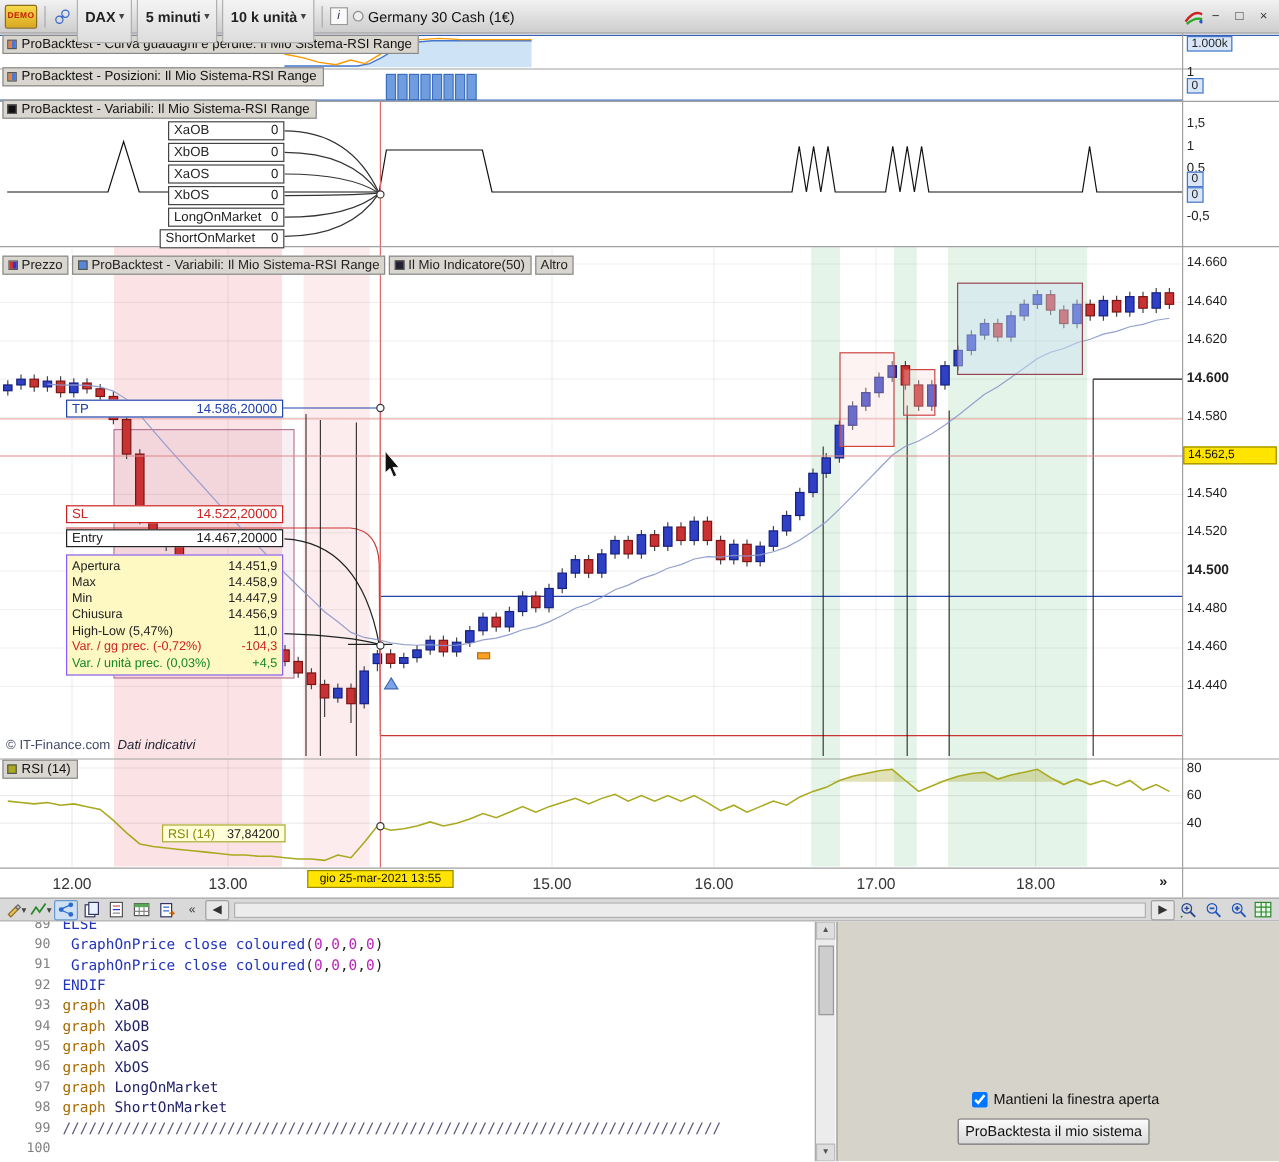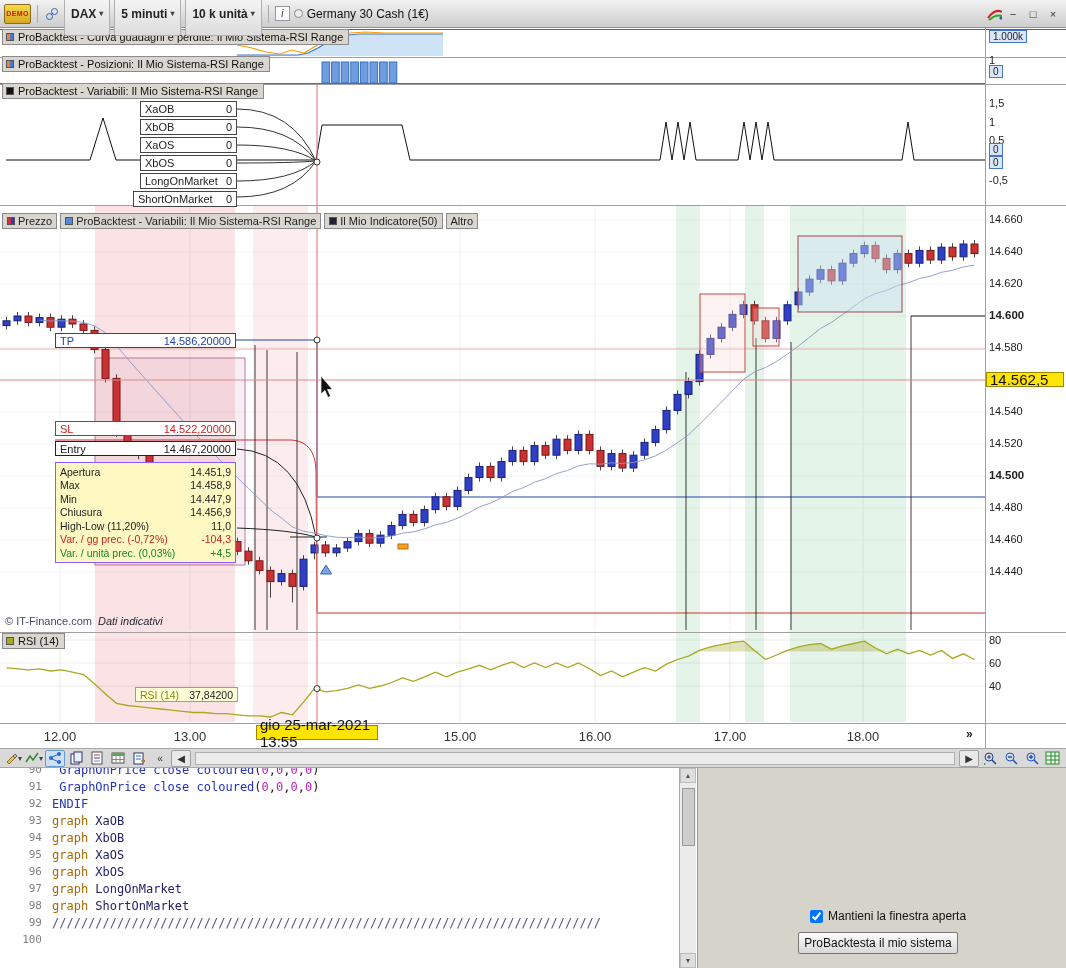--- a/index.html
+++ b/index.html
@@ -29,21 +29,21 @@
 .legend-item{display:flex;align-items:center;gap:3px;background:#d9d6cf;border:1px solid #8a8a8a;padding:0 4px;font-size:11px;height:16px;white-space:nowrap}
 .ic-price{background:linear-gradient(90deg,#c33 50%,#33c 50%)}
 .ic-blue{background:#5588dd}
 .ic-dark{background:#223}
 
 .axis-label{position:absolute;left:989px;font-size:11px;color:#222;z-index:2;white-space:nowrap}
 .axis-label.bold{font-weight:bold;font-size:11.5px}
 .axis-box{background:#d8e6f8;border:1px solid #4477cc;padding:0 3px;font-size:10px}
 .time-tick{position:absolute;top:729px;transform:translateX(-50%);font-size:13px;color:#333;z-index:2}
 #more-btn{position:absolute;left:966px;top:727px;font-size:12px;font-weight:bold;color:#222;z-index:2}
-.cursor-label{position:absolute;background:#ffe400;border:1px solid #998800;font-size:15px;color:#111;z-index:4;display:flex;align-items:center;padding:0 3px}
+.cursor-label{position:absolute;background:#ffe400;border:1px solid #998800;font-size:10px;color:#111;z-index:4;display:flex;align-items:center;padding:0 3px}
 #cursor-price{left:986px;top:372px;width:78px;height:15px}
 #cursor-time{left:256px;top:725px;width:122px;height:15px;justify-content:center}
 
 .order-box{position:absolute;left:55px;width:181px;height:15px;display:flex;justify-content:space-between;align-items:center;padding:0 4px;background:#fff;font-size:11px;z-index:3}
 #tooltip{position:absolute;left:55px;top:462px;width:181px;background:#fef9c3;border:1px solid #8b5cf6;z-index:3;padding:2px 0}
 .tt-row{display:flex;justify-content:space-between;padding:0 4px;font-size:10.5px;height:13.5px;align-items:center;color:#222}
 .var-box{position:absolute;display:flex;justify-content:space-between;align-items:center;padding:0 4px;background:#fff;border:1px solid #444;font-size:11px;height:16px;z-index:3}
 #rsi-value-box{position:absolute;left:135px;top:687px;width:103px;height:15px;display:flex;justify-content:space-between;align-items:center;padding:0 4px;background:#ffffd8;border:1px solid #aaa832;font-size:10.5px;z-index:3}
 #rsi-value-box .rsi-name{color:#88880a}
 #copyright{position:absolute;left:5px;top:615px;font-size:11px;z-index:3;color:#444a66}
@@ -490,21 +490,21 @@
       </div>
       <div class="tt-row">
         <span>Min</span>
         <span>14.447,9</span>
       </div>
       <div class="tt-row">
         <span>Chiusura</span>
         <span>14.456,9</span>
       </div>
       <div class="tt-row">
-        <span>High-Low (11,20%)</span>
+        <span>High-Low (5,47%)</span>
         <span>11,0</span>
       </div>
       <div class="tt-row">
         <span style="color: rgb(204, 34, 34);">Var. / gg prec. (-0,72%)</span>
         <span style="color: rgb(204, 34, 34);">-104,3</span>
       </div>
       <div class="tt-row">
         <span style="color: rgb(17, 136, 34);">Var. / unità prec. (0,03%)</span>
         <span style="color: rgb(17, 136, 34);">+4,5</span>
       </div>
@@ -648,20 +648,21 @@
           <line x1="1" y1="9" x2="14" y2="9" stroke="#2a8a2a"></line>
           <line x1="6" y1="1" x2="6" y2="13" stroke="#2a8a2a"></line>
           <line x1="10" y1="1" x2="10" y2="13" stroke="#2a8a2a"></line>
         </svg>
     </span>
   </div>
 
   <div id="editor">
     <div id="code-area">
       <div id="code-lines">
+          <div class="code-line"><span class="ln">89</span><span class="tok-k">ELSE</span></div>
           <div class="code-line"><span class="ln">90</span><span class="tok-p"> </span><span class="tok-k">GraphOnPrice</span><span class="tok-p"> </span><span class="tok-k">close</span><span class="tok-p"> </span><span class="tok-k">coloured</span><span class="tok-p">(</span><span class="tok-num">0</span><span class="tok-p">,</span><span class="tok-num">0</span><span class="tok-p">,</span><span class="tok-num">0</span><span class="tok-p">,</span><span class="tok-num">0</span><span class="tok-p">)</span></div>
           <div class="code-line"><span class="ln">91</span><span class="tok-p"> </span><span class="tok-k">GraphOnPrice</span><span class="tok-p"> </span><span class="tok-k">close</span><span class="tok-p"> </span><span class="tok-k">coloured</span><span class="tok-p">(</span><span class="tok-num">0</span><span class="tok-p">,</span><span class="tok-num">0</span><span class="tok-p">,</span><span class="tok-num">0</span><span class="tok-p">,</span><span class="tok-num">0</span><span class="tok-p">)</span></div>
           <div class="code-line"><span class="ln">92</span><span class="tok-k">ENDIF</span></div>
           <div class="code-line"><span class="ln">93</span><span class="tok-k2">graph</span><span class="tok-p"> </span><span class="tok-id">XaOB</span></div>
           <div class="code-line"><span class="ln">94</span><span class="tok-k2">graph</span><span class="tok-p"> </span><span class="tok-id">XbOB</span></div>
           <div class="code-line"><span class="ln">95</span><span class="tok-k2">graph</span><span class="tok-p"> </span><span class="tok-id">XaOS</span></div>
           <div class="code-line"><span class="ln">96</span><span class="tok-k2">graph</span><span class="tok-p"> </span><span class="tok-id">XbOS</span></div>
           <div class="code-line"><span class="ln">97</span><span class="tok-k2">graph</span><span class="tok-p"> </span><span class="tok-id">LongOnMarket</span></div>
           <div class="code-line"><span class="ln">98</span><span class="tok-k2">graph</span><span class="tok-p"> </span><span class="tok-id">ShortOnMarket</span></div>
           <div class="code-line"><span class="ln">99</span><span class="tok-cm">////////////////////////////////////////////////////////////////////////////</span></div>

